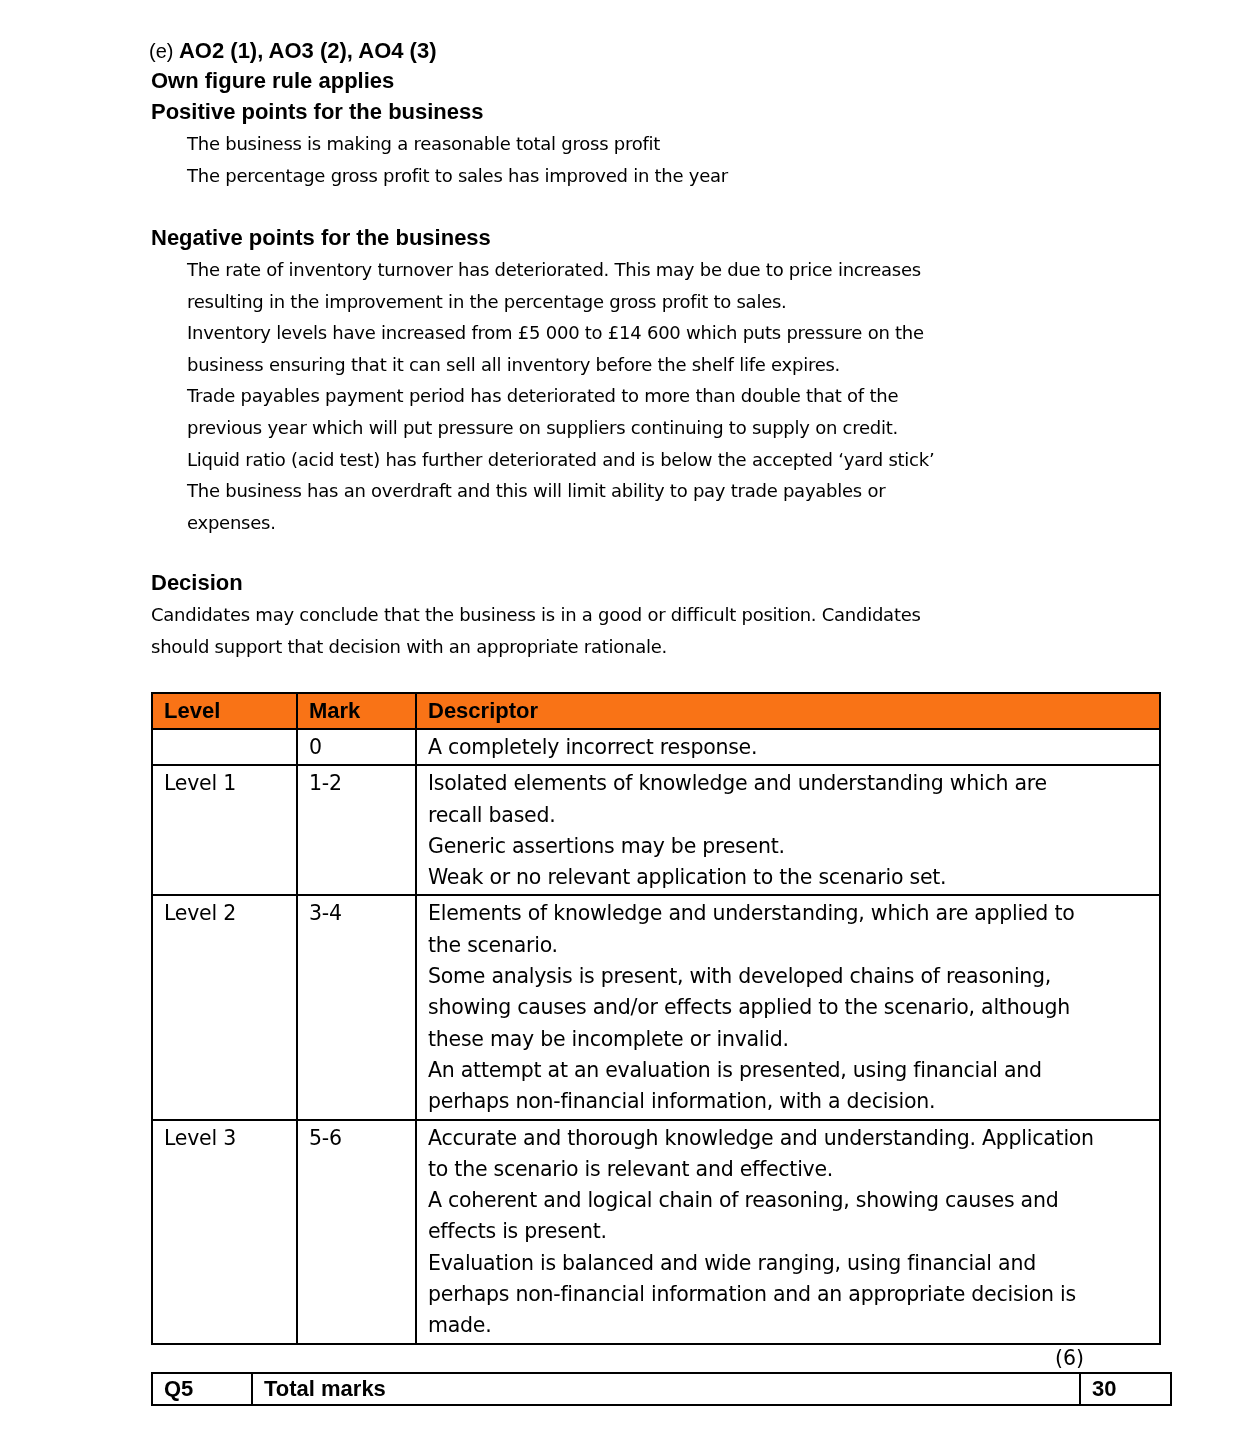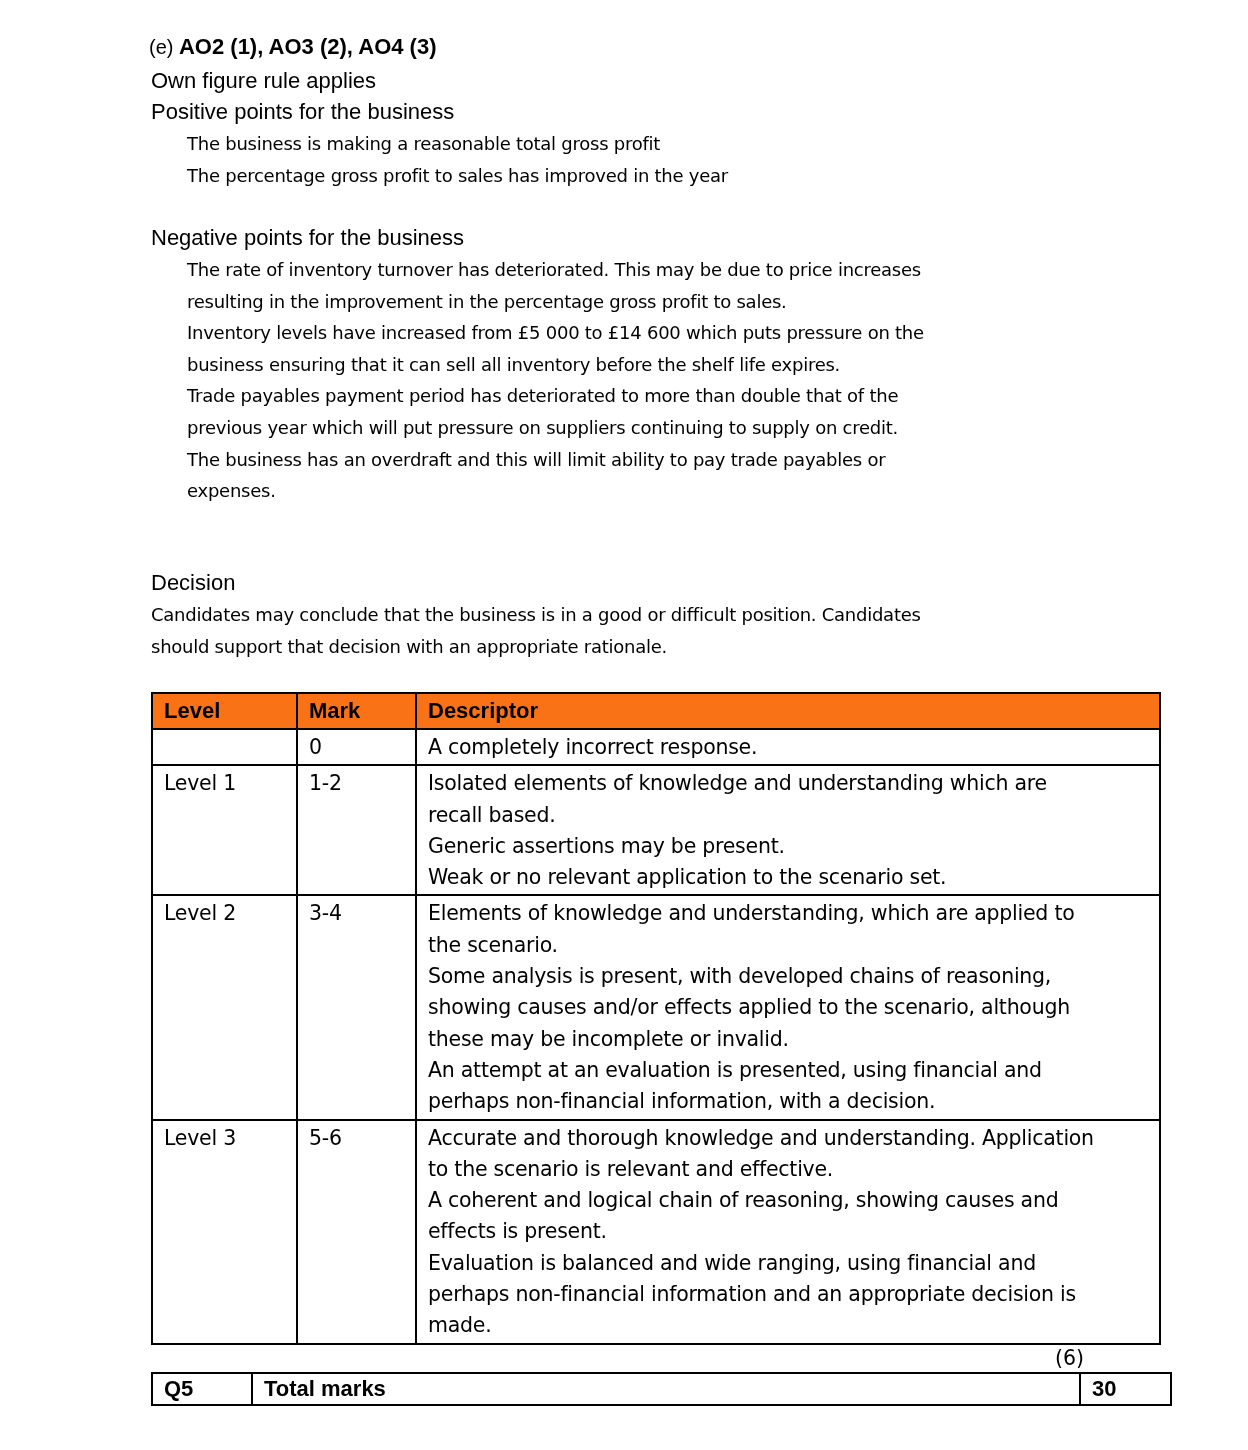--- a/index.html
+++ b/index.html
@@ -1,23 +1,23 @@
 <!DOCTYPE html>
 <html><head>
 <meta charset="utf-8">
 <style>
   html, body { margin: 0; padding: 0; background: #ffffff; }
   body { width: 1248px; height: 1450px; position: relative; overflow: hidden; color: #000; }
   .abs { position: absolute; white-space: nowrap; }
 
-  #qhead { left: 149px; top: 31px; font-size: 22px; line-height: 32px; }
+  #qhead { left: 149px; top: 31px; font-size: 22px; line-height: 40px; }
   #qhead .part { font-family: "Liberation Sans", sans-serif; font-weight: normal; font-size: 20px; }
   #qhead .ao { font-family: "Liberation Sans", sans-serif; font-weight: bold; font-size: 22px; }
 
-  .h { font-family: "Liberation Sans", sans-serif; font-weight: normal; font-size: 22px; line-height: 28px; }
+  .h { font-family: "Liberation Sans", sans-serif; font-weight: bold; font-size: 22px; line-height: 28px; }
   .body-line { font-family: "DejaVu Sans", sans-serif; font-size: 18px; line-height: 31.6px; letter-spacing: -0.25px; }
 
   #own-figure { left: 151px; top: 67px; }
   #pos-heading { left: 151px; top: 98px; }
   #pos-list { left: 187px; top: 128px; }
   #neg-heading { left: 151px; top: 224px; }
   #neg-list { left: 187px; top: 254px; }
   #dec-heading { left: 151px; top: 569px; }
   #dec-text { left: 151px; top: 599px; }
 
@@ -53,20 +53,21 @@
 </div>
 
 <div id="neg-heading" class="abs h">Negative points for the business</div>
 <div id="neg-list" class="abs body-line">
   <span class="list-item">The rate of inventory turnover has deteriorated. This may be due to price increases</span>
   <span class="list-item">resulting in the improvement in the percentage gross profit to sales.</span>
   <span class="list-item">Inventory levels have increased from £5 000 to £14 600 which puts pressure on the</span>
   <span class="list-item">business ensuring that it can sell all inventory before the shelf life expires.</span>
   <span class="list-item">Trade payables payment period has deteriorated to more than double that of the</span>
   <span class="list-item">previous year which will put pressure on suppliers continuing to supply on credit.</span>
+  <span class="list-item">Liquid ratio (acid test) has further deteriorated and is below the accepted ‘yard stick’</span>
   <span class="list-item">The business has an overdraft and this will limit ability to pay trade payables or</span>
   <span class="list-item">expenses.</span>
 </div>
 
 <div id="dec-heading" class="abs h">Decision</div>
 <div id="dec-text" class="abs body-line">
   <span class="list-item">Candidates may conclude that the business is in a good or difficult position. Candidates</span>
   <span class="list-item">should support that decision with an appropriate rationale.</span>
 </div>
 

